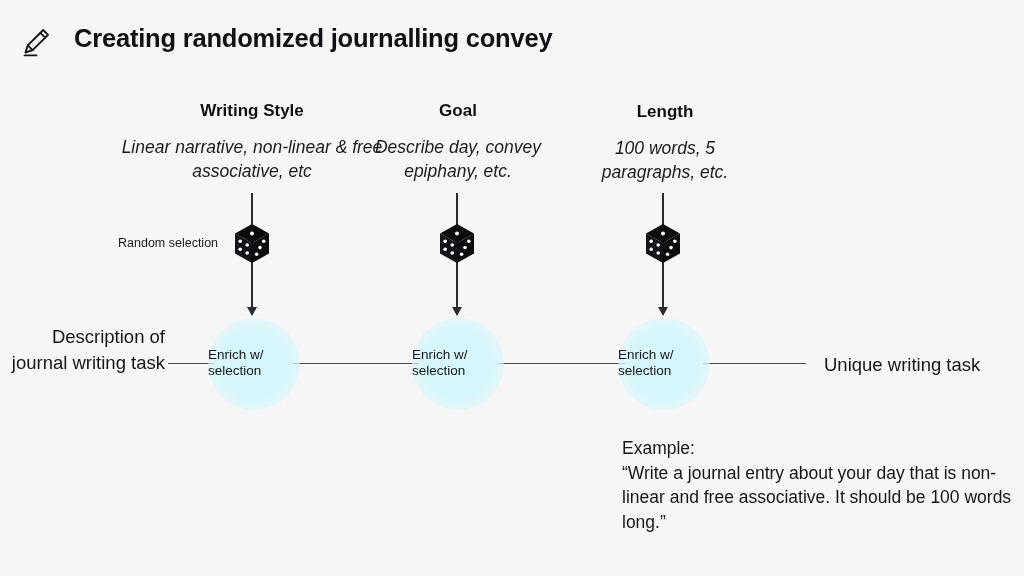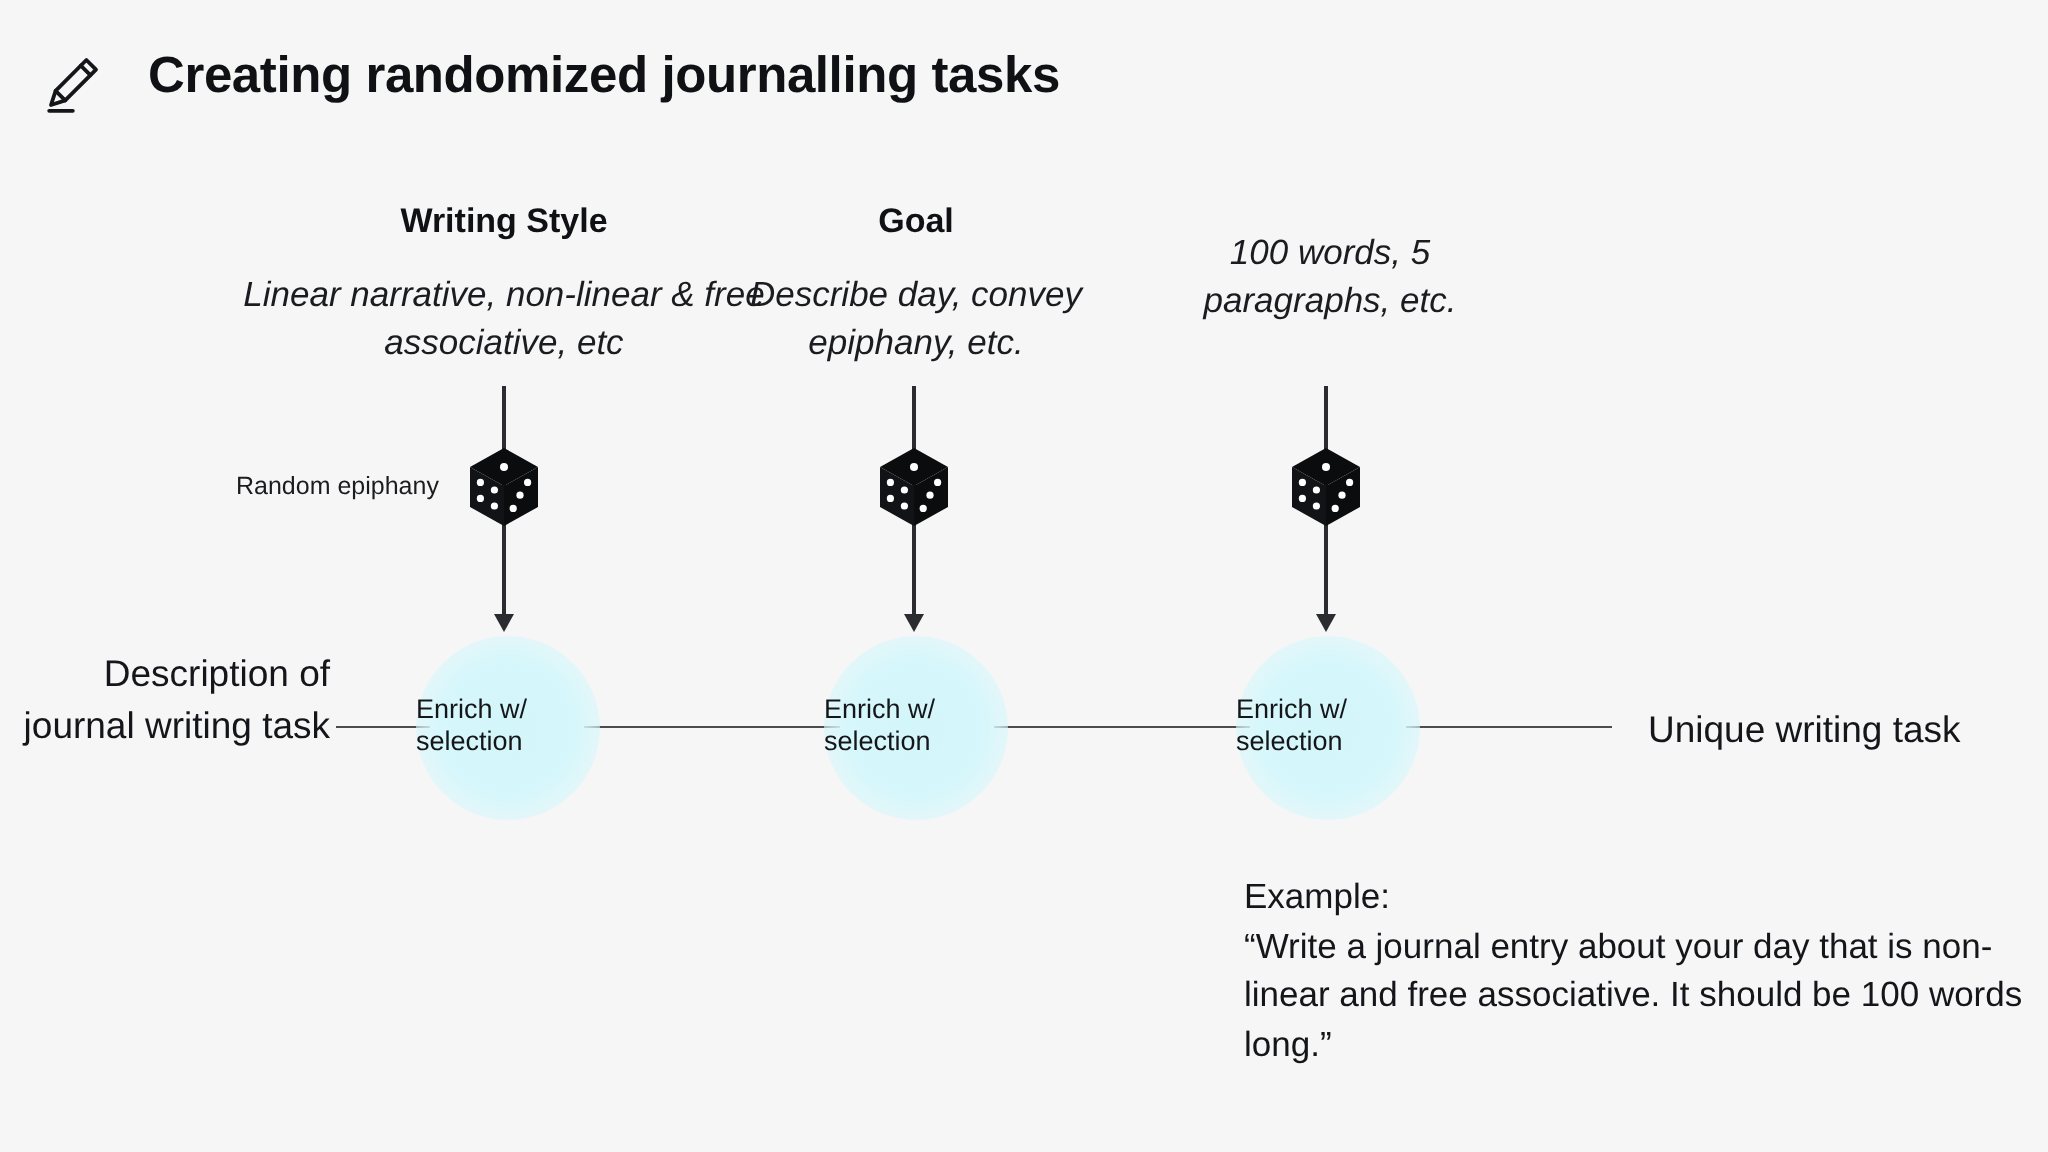--- a/index.html
+++ b/index.html
@@ -165,34 +165,35 @@
     <span id="pencil-icon">
       <svg width="40" height="40" viewBox="0 0 40 40">
         <g fill="none" stroke="#15161a" stroke-width="1.9" stroke-linejoin="round" stroke-linecap="round">
           <path d="M9.5 30.5 L11.8 23.4 L27.2 8.0 L32.0 12.8 L16.6 28.2 Z"></path>
           <path d="M11.8 23.4 L16.6 28.2"></path>
           <path d="M24.4 10.8 L29.2 15.6"></path>
         </g>
         <path d="M8.6 33.4 L20.4 33.4" stroke="#15161a" stroke-width="1.9" stroke-linecap="round"></path>
       </svg>
     </span>
-    <div id="page-title">Creating randomized journalling tasks</div>
+    <div id="page-title">Creating randomized journalling convey</div>
   </div>
 
   <div class="col" id="col-1">
     <div class="col-title">Goal</div>
     <div class="col-desc">Describe day, convey epiphany, etc.</div>
   </div>
 
   <div class="col" id="col-0">
     <div class="col-title">Writing Style</div>
     <div class="col-desc">Linear narrative, non-linear &amp; free associative, etc</div>
   </div>
 
   <div class="col" id="col-2">
+    <div class="col-title">Length</div>
     <div class="col-desc">100 words, 5 paragraphs, etc.</div>
   </div>
 
   <div class="stem" style="left:251.3px; top:193px; height:116px;"></div>
   <div class="arrow-head" style="left:246.5px; top:307px;"></div>
 
   <div class="stem" style="left:456.3px; top:193px; height:116px;"></div>
   <div class="arrow-head" style="left:451.5px; top:307px;"></div>
 
   <div class="stem" style="left:662.3px; top:193px; height:116px;"></div>
@@ -245,21 +246,21 @@
       <circle cx="8.2" cy="19.2" r="1.8" fill="#ffffff"></circle>
       <circle cx="15.2" cy="23.0" r="1.8" fill="#ffffff"></circle>
       <circle cx="8.2" cy="27.2" r="1.8" fill="#ffffff"></circle>
       <circle cx="15.2" cy="31.0" r="1.8" fill="#ffffff"></circle>
       <circle cx="31.8" cy="19.2" r="1.8" fill="#ffffff"></circle>
       <circle cx="28.0" cy="25.6" r="1.8" fill="#ffffff"></circle>
       <circle cx="24.6" cy="32.2" r="1.8" fill="#ffffff"></circle>
     </svg>
   </span>
 
-  <div id="random-selection-label">Random epiphany</div>
+  <div id="random-selection-label">Random selection</div>
 
   <div class="hline" style="left:168px; width:47px;"></div>
   <div class="hline" style="left:292px; width:128px;"></div>
   <div class="hline" style="left:497px; width:128px;"></div>
   <div class="hline" style="left:703px; width:103px;"></div>
 
   <div class="enrich-node" id="node-0">
     <span class="enrich-label">Enrich w/ selection</span>
   </div>
   <div class="enrich-node" id="node-1">

